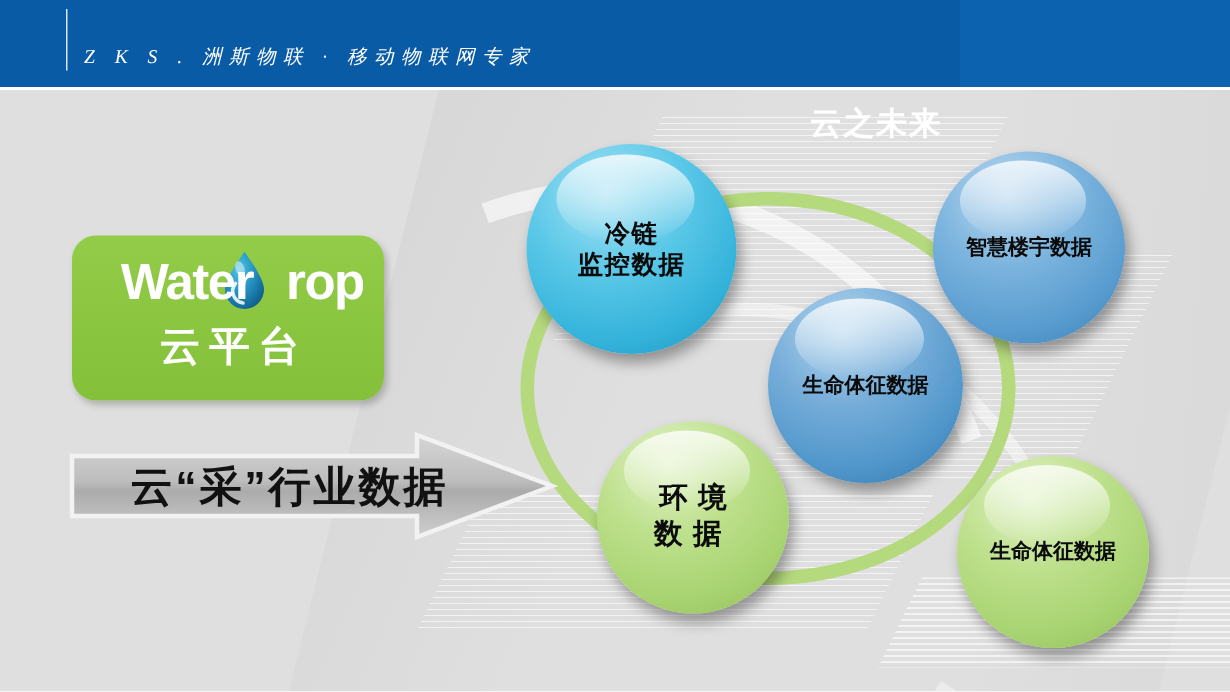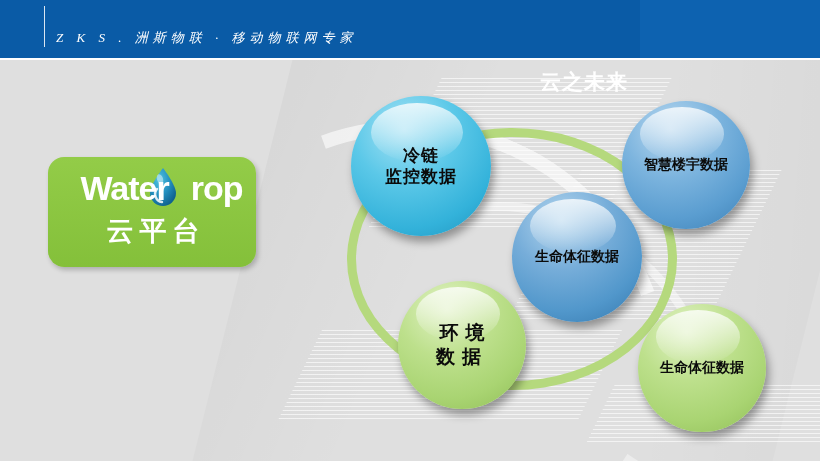--- a/index.html
+++ b/index.html
@@ -249,20 +249,34 @@
           </radialGradient>
         </defs>
         <path d="M15 1 C15 1 28 18 28 26 A13 13 0 0 1 2 26 C2 18 15 1 15 1 Z" fill="url(#dropg)"></path>
         <path d="M9 22 A8 8 0 0 0 14 35" fill="none" stroke="#ffffff" stroke-width="2.4" stroke-linecap="round" opacity="0.85"></path>
         <ellipse cx="12" cy="12" rx="3" ry="5" fill="#ffffff" opacity="0.45" transform="rotate(-18 12 12)"></ellipse>
       </svg>
     </div>
     <div class="logo-sub">云平台</div>
   </div>
 
+  <div class="arrow-banner">
+    <svg width="330" height="72" viewBox="0 0 330 72">
+      <defs>
+        <linearGradient id="arrg" x1="0" y1="0" x2="0" y2="1">
+          <stop offset="0%" stop-color="#d6d6d6"></stop>
+          <stop offset="45%" stop-color="#bdbdbd"></stop>
+          <stop offset="55%" stop-color="#ababab"></stop>
+          <stop offset="100%" stop-color="#cfcfcf"></stop>
+        </linearGradient>
+      </defs>
+      <path d="M2 16 L232 16 L232 2 L322 36 L232 70 L232 56 L2 56 Z" fill="url(#arrg)" stroke="#f2f2f2" stroke-width="3"></path>
+    </svg>
+    <div class="arrow-label">云“采”行业数据</div>
+  </div>
 
   <div class="ring"></div>
 
   <div class="sphere s-building">
     <span class="lbl">智慧楼宇数据</span>
   </div>
 
   <div class="sphere s-cold">
     <span class="lbl">冷链
 监控数据</span>

